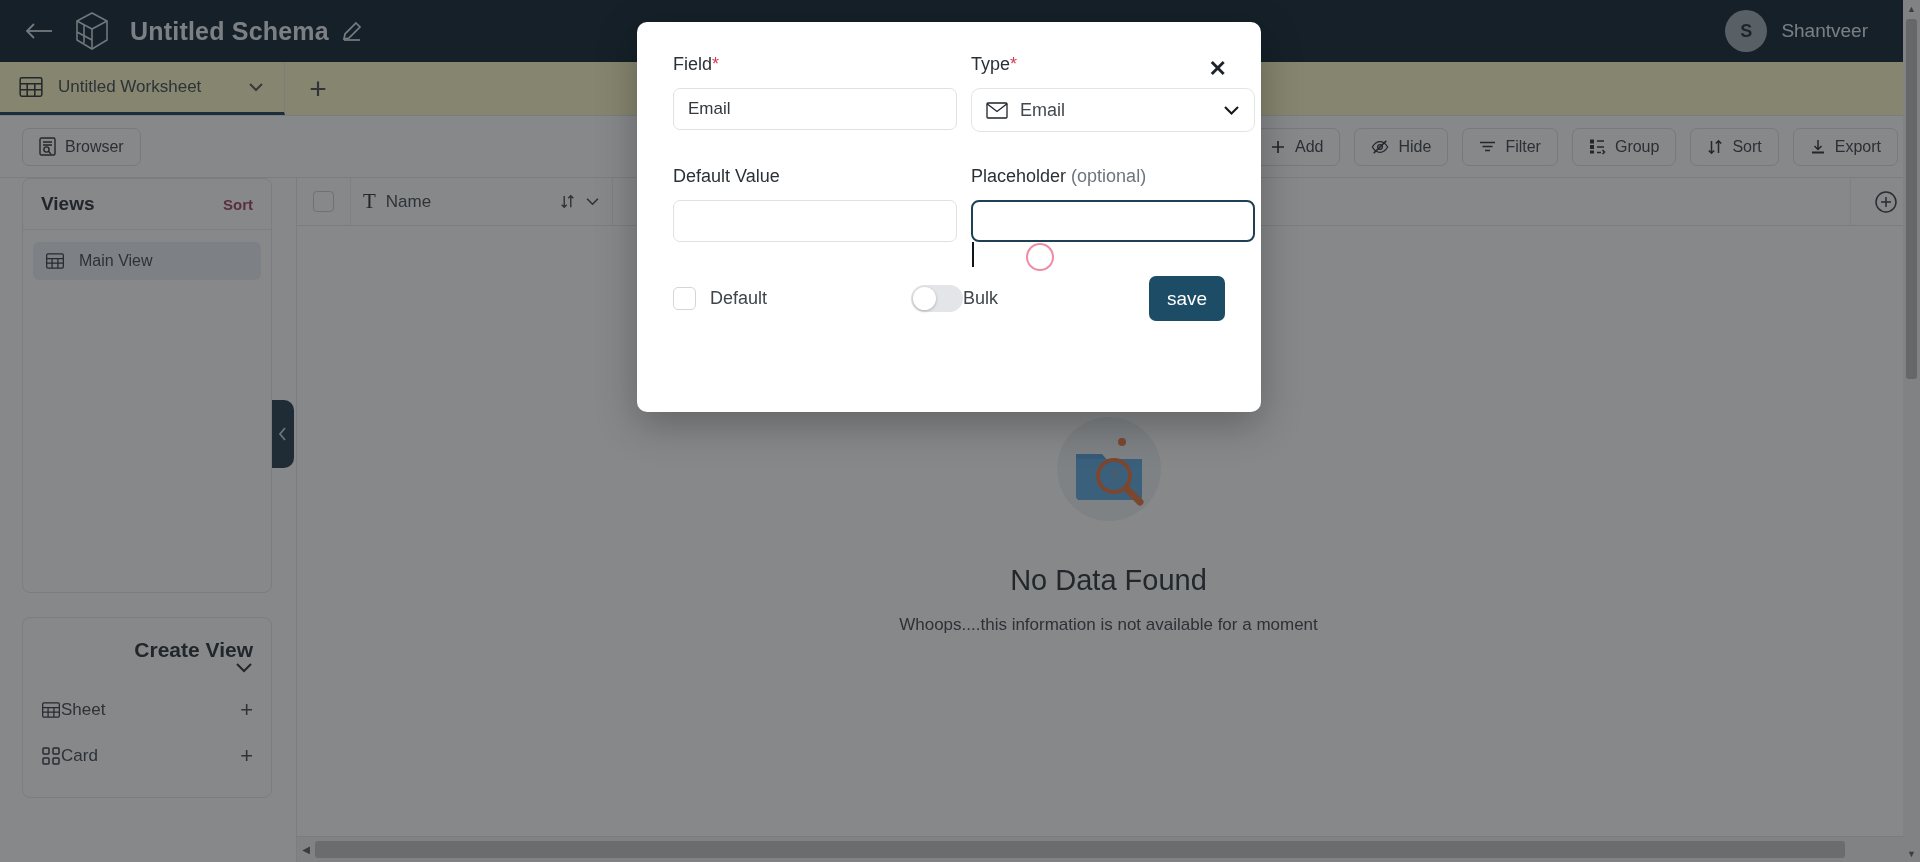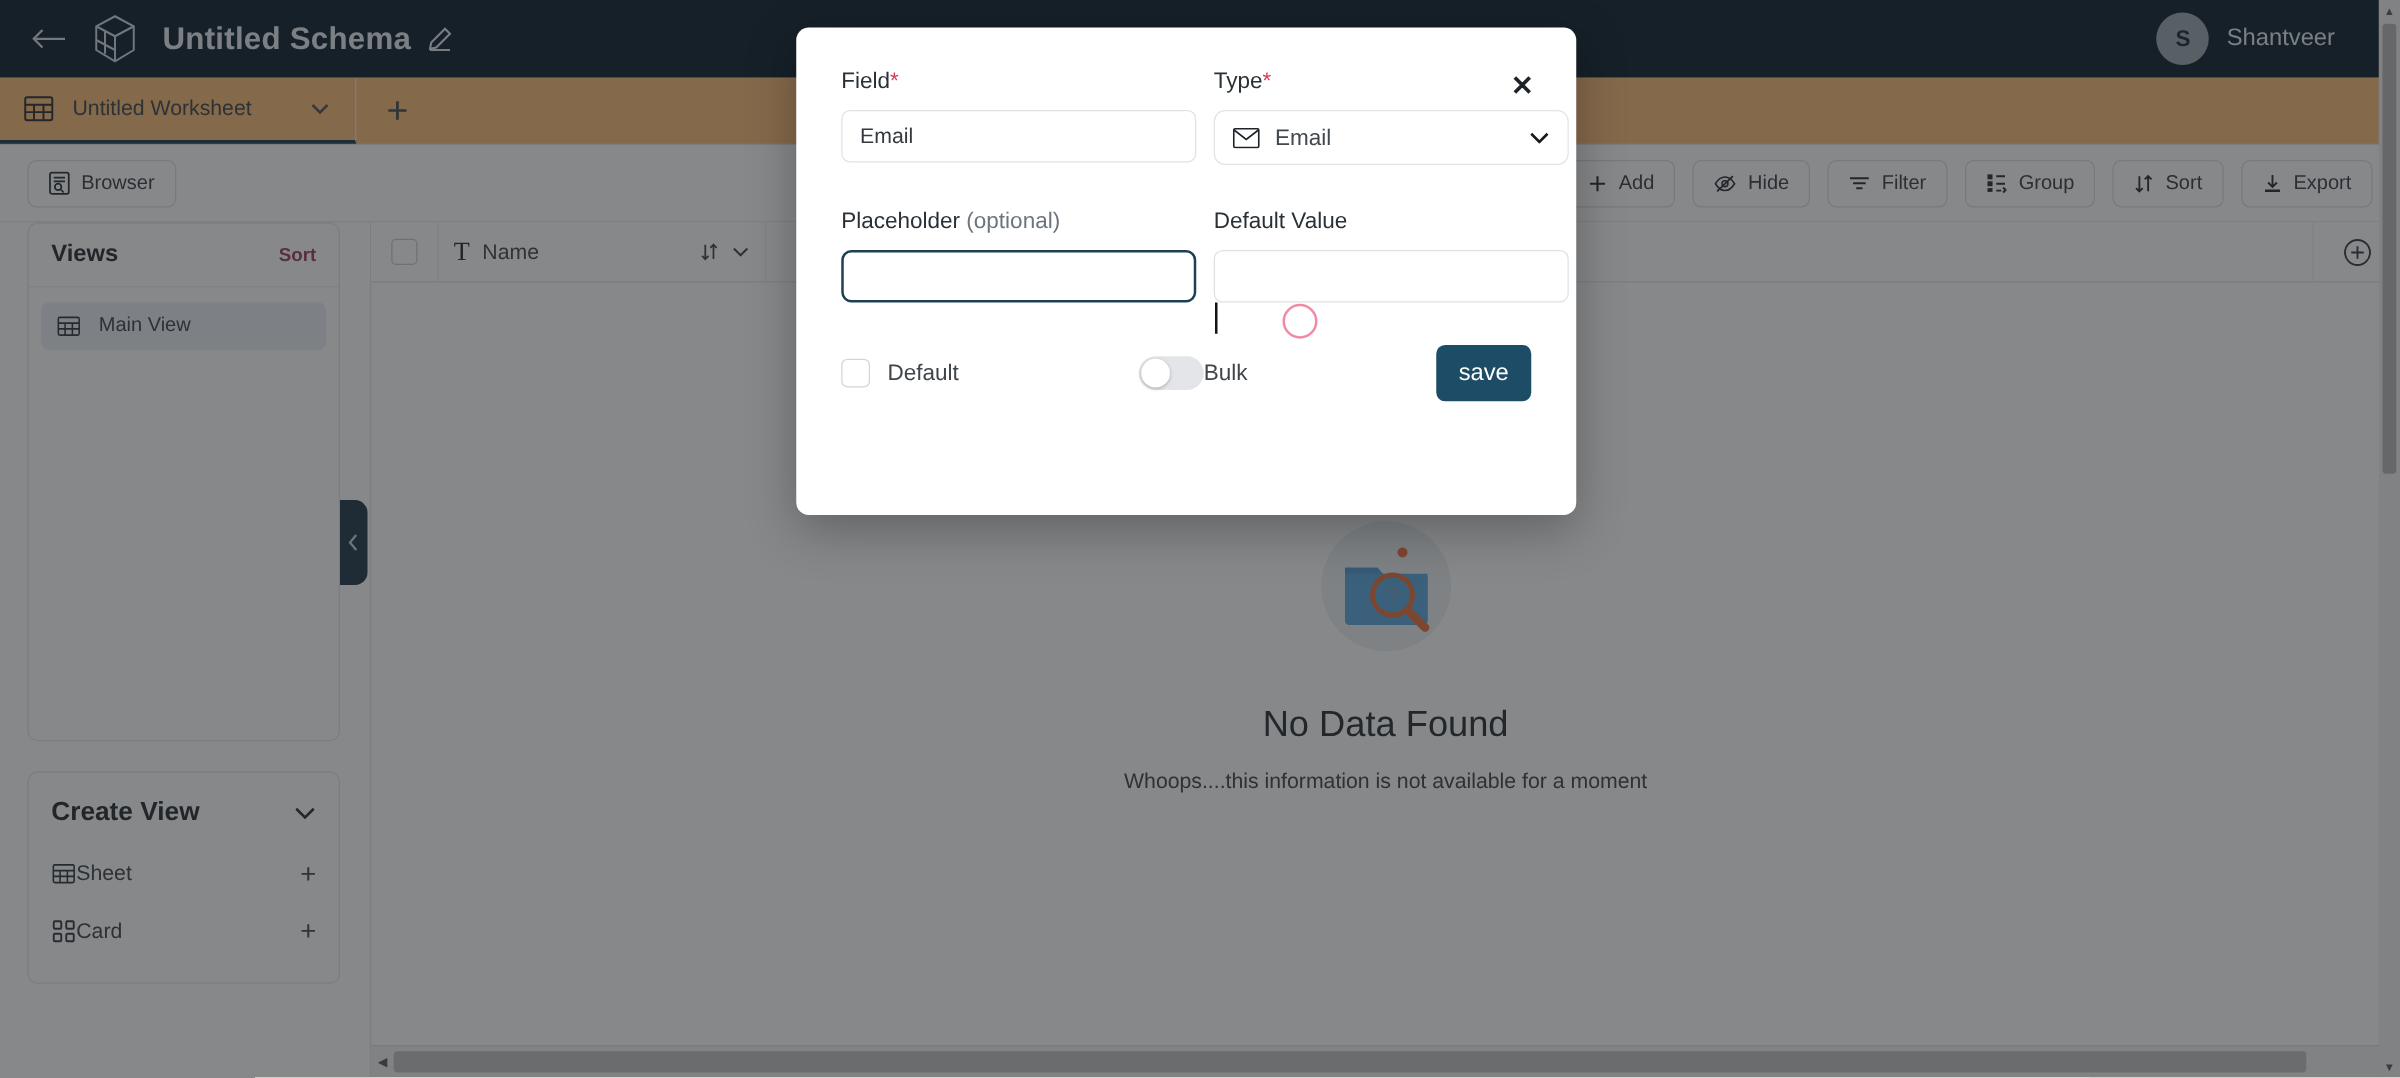--- a/index.html
+++ b/index.html
@@ -39,21 +39,21 @@
     background: #9aa7ae; color: #16242c;
     display: flex; align-items: center; justify-content: center;
     font-size: 18px; font-weight: 600;
   }
   .user-name { font-size: 19px; color: #e4eaee; white-space: nowrap; }
 
   
   .tabbar {
     position: absolute; top: 62px; left: 0;
     width: 1920px; height: 54px;
-    background: #fdba74; border-bottom: 1px solid #e3e6e9;
+    background: #fef9c3; border-bottom: 1px solid #e3e6e9;
     display: flex; align-items: stretch;
   }
   .wtab {
     display: flex; align-items: center; gap: 14px;
     padding: 0 20px 0 18px; min-width: 285px;
     border-right: 1px solid #e3e6e9;
     border-bottom: 3px solid #13384d;
     cursor: pointer; color: #2d3338;
   }
   .wtab-label { font-size: 17px; color: #3a4147; white-space: nowrap; }
@@ -103,22 +103,23 @@
     margin: 12px 10px 0 10px; padding: 9px 12px;
     border-radius: 6px; background: #eceef1; cursor: pointer;
   }
   .view-item-label { font-size: 16px; color: #3a4147; }
 
   .create-card {
     margin-top: 24px; border: 1px solid #e4e7ea; border-radius: 8px;
     padding: 16px 0 18px 0;
   }
   .create-head {
-    display: flex; align-items: center; justify-content: space-between;
+    display: flex; align-items: flex-end; justify-content: space-between;
     padding: 4px 18px 14px 18px;
+    flex-direction: column;
   }
   .create-title { font-size: 21px; font-weight: 600; color: #20262b; }
   .create-row {
     display: flex; align-items: center; 
     padding: 10px 18px; cursor: pointer; color: #3a4147;
   }
   .create-row .label { font-size: 17px; flex: 1 1 auto; }
   .create-row .plus { font-size: 22px; color: #3d454b; font-weight: 300; }
 
   
@@ -551,29 +552,29 @@
             <svg width="17" height="10" viewBox="0 0 17 10" fill="none" stroke="currentColor" stroke-width="2.1">
               <path d="M2 2 L8.5 8.5 L15 2"></path>
             </svg>
           </span>
         </div>
       </div>
     </div>
 
     <div class="m-grid m-row2">
       <div>
+        <div class="m-label">Default Value</div>
+        <input class="m-input" placeholder="" style="">
+      </div>
+      <div>
         <div class="m-label">
           <span>Placeholder</span>
           <span class="opt">(optional)</span>
         </div>
         <input class="m-input focused" placeholder="" style="">
-      </div>
-      <div>
-        <div class="m-label">Default Value</div>
-        <input class="m-input" placeholder="" style="">
       </div>
     </div>
 
     <div class="m-foot">
       <div class="chk-wrap">
         <span class="chk-box"></span>
         <span class="chk-label">Default</span>
       </div>
       <div class="toggle-wrap">
         <span class="toggle">

